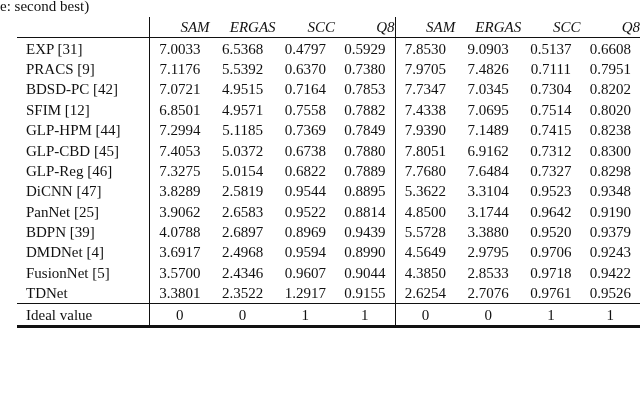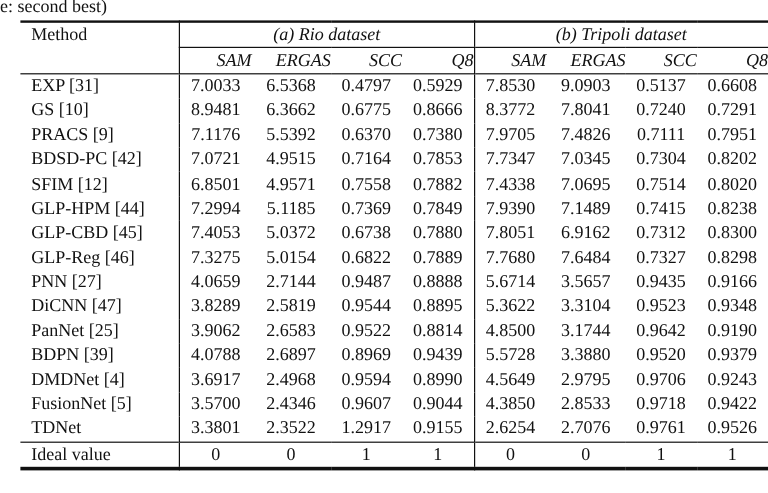--- a/index.html
+++ b/index.html
@@ -33,25 +33,20 @@
   .ul { }
   .sub-rule { border-bottom: 1px solid #111; }
 </style>
 </head>
 <body>
 
 <div class="caption">e: second best)</div>
 
 <table class="results">
   <thead>
-    <tr class="top-rule">
-      <th class="method">Method</th>
-      <th class="grp vsep sub-rule" colspan="4">(a) Rio dataset</th>
-      <th class="grp vsep sub-rule" colspan="4">(b) Tripoli dataset</th>
-    </tr>
     <tr>
       <th class="method"></th>
       <th class="metric vsep">SAM</th>
       <th class="metric">ERGAS</th>
       <th class="metric">SCC</th>
       <th class="metric">Q8</th>
       <th class="metric vsep">SAM</th>
       <th class="metric">ERGAS</th>
       <th class="metric">SCC</th>
       <th class="metric">Q8</th>
@@ -63,31 +58,20 @@
         <td class="num vsep"><span>7.0033</span></td>
         <td class="num"><span>6.5368</span></td>
         <td class="num"><span>0.4797</span></td>
         <td class="num"><span>0.5929</span></td>
         <td class="num vsep"><span>7.8530</span></td>
         <td class="num"><span>9.0903</span></td>
         <td class="num"><span>0.5137</span></td>
         <td class="num"><span>0.6608</span></td>
       </tr>
       <tr>
-        <td class="method method-bold">GS [10]</td>
-        <td class="num vsep"><span>8.9481</span></td>
-        <td class="num"><span>6.3662</span></td>
-        <td class="num"><span>0.6775</span></td>
-        <td class="num"><span>0.8666</span></td>
-        <td class="num vsep"><span>8.3772</span></td>
-        <td class="num"><span>7.8041</span></td>
-        <td class="num"><span>0.7240</span></td>
-        <td class="num"><span>0.7291</span></td>
-      </tr>
-      <tr>
         <td class="method method-bold">PRACS [9]</td>
         <td class="num vsep"><span>7.1176</span></td>
         <td class="num"><span>5.5392</span></td>
         <td class="num"><span>0.6370</span></td>
         <td class="num"><span>0.7380</span></td>
         <td class="num vsep"><span>7.9705</span></td>
         <td class="num"><span>7.4826</span></td>
         <td class="num"><span>0.7111</span></td>
         <td class="num"><span>0.7951</span></td>
       </tr>
@@ -140,31 +124,20 @@
         <td class="num vsep"><span>7.3275</span></td>
         <td class="num"><span>5.0154</span></td>
         <td class="num"><span>0.6822</span></td>
         <td class="num"><span>0.7889</span></td>
         <td class="num vsep"><span>7.7680</span></td>
         <td class="num"><span>7.6484</span></td>
         <td class="num"><span>0.7327</span></td>
         <td class="num"><span>0.8298</span></td>
       </tr>
       <tr>
-        <td class="method method-bold">PNN [27]</td>
-        <td class="num vsep"><span>4.0659</span></td>
-        <td class="num"><span>2.7144</span></td>
-        <td class="num"><span>0.9487</span></td>
-        <td class="num"><span>0.8888</span></td>
-        <td class="num vsep"><span>5.6714</span></td>
-        <td class="num"><span>3.5657</span></td>
-        <td class="num"><span>0.9435</span></td>
-        <td class="num"><span>0.9166</span></td>
-      </tr>
-      <tr>
         <td class="method method-bold">DiCNN [47]</td>
         <td class="num vsep"><span>3.8289</span></td>
         <td class="num"><span>2.5819</span></td>
         <td class="num"><span>0.9544</span></td>
         <td class="num"><span>0.8895</span></td>
         <td class="num vsep"><span>5.3622</span></td>
         <td class="num"><span>3.3104</span></td>
         <td class="num"><span>0.9523</span></td>
         <td class="num"><span>0.9348</span></td>
       </tr>

